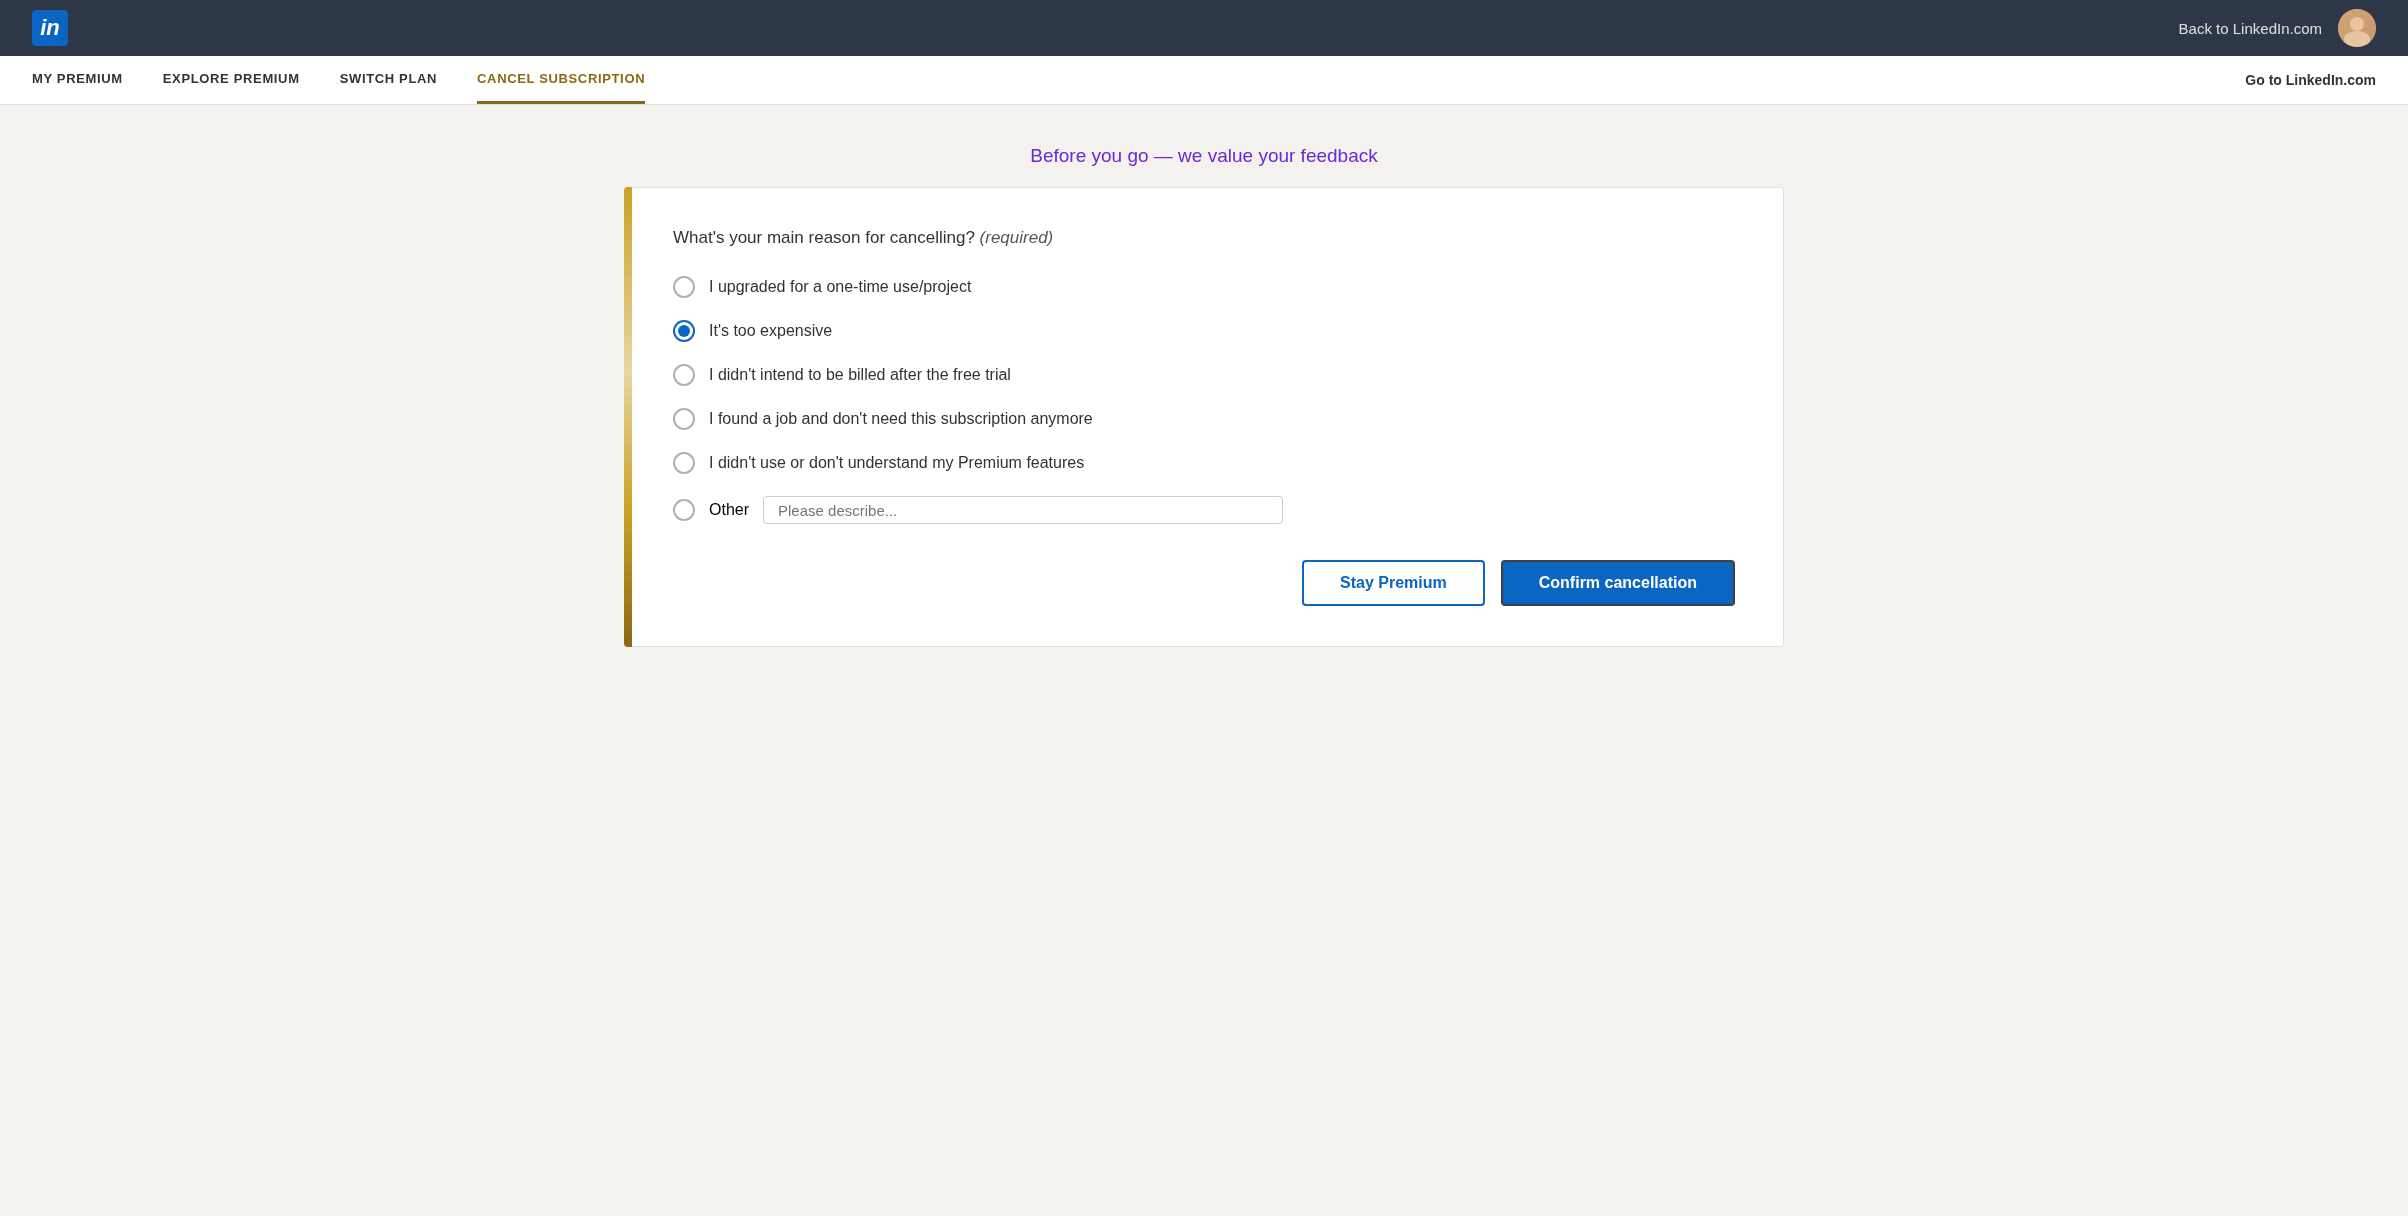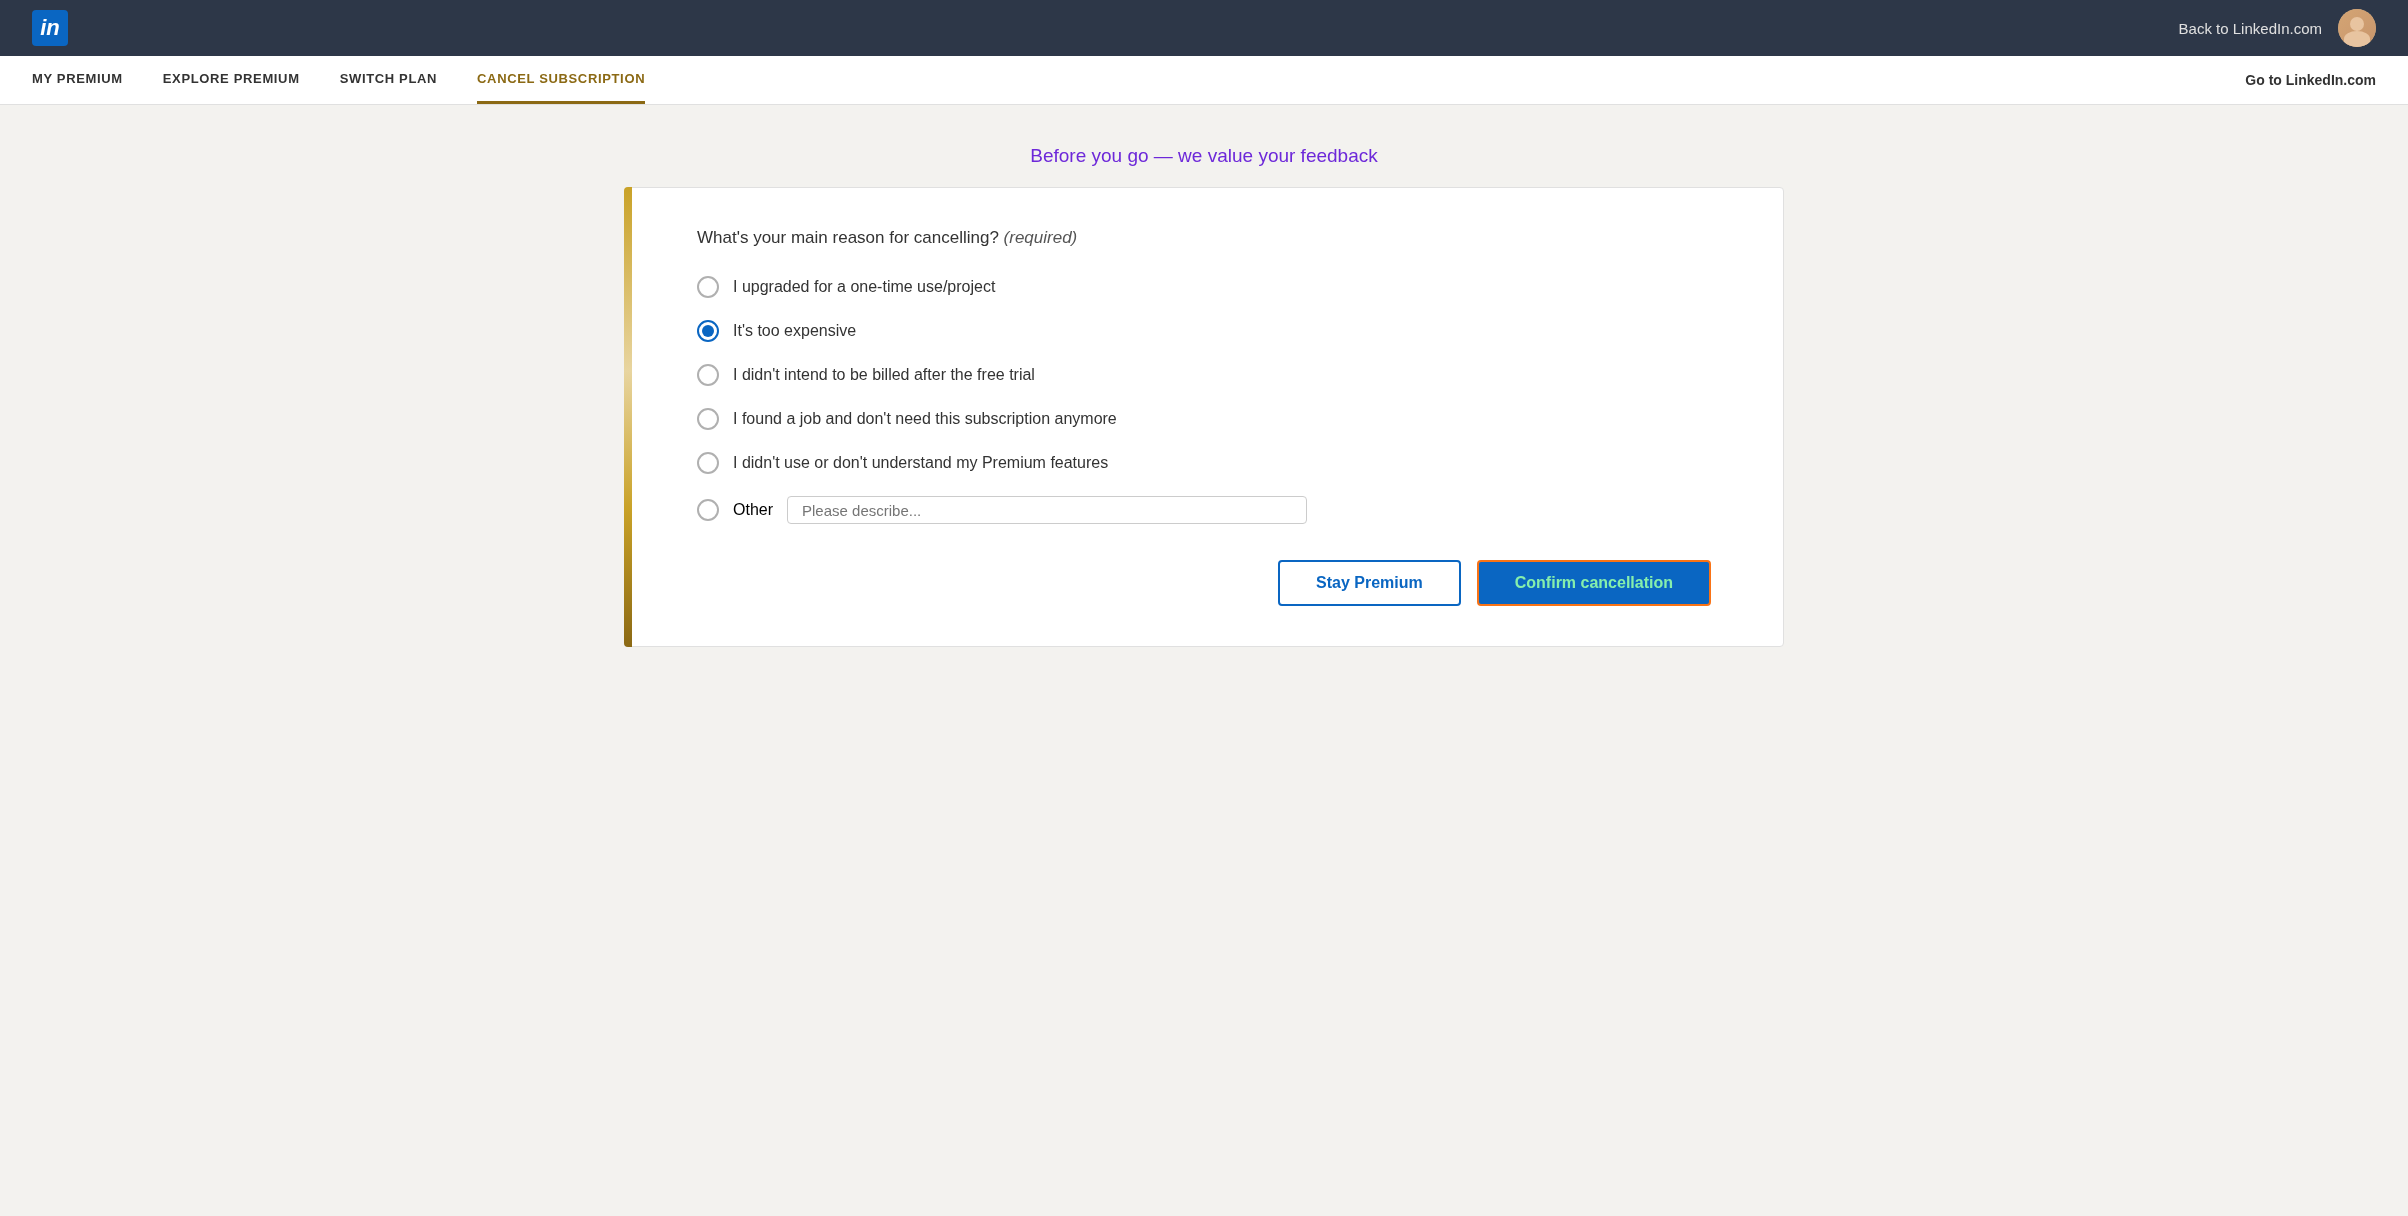--- a/index.html
+++ b/index.html
@@ -165,21 +165,21 @@
       width: 8px;
       height: 100%;
       background: linear-gradient(180deg, #c9a227 0%, #e8d5a0 40%, #c9a227 70%, #8b6914 100%);
       border-radius: 4px 0 0 4px;
     }
 
     .card {
       background: #ffffff;
       border: 1px solid #e0e0e0;
       border-radius: 4px;
-      padding: 40px 72px;
+      padding: 40px 48px;
       margin-left: 0;
     }
 
     .form-title {
       font-size: 17px;
       font-weight: 400;
       color: #333;
       margin-bottom: 28px;
     }
 
@@ -268,23 +268,23 @@
       background: white;
       border: 2px solid #0a66c2;
       border-radius: 4px;
       cursor: pointer;
     }
 
     .btn-confirm {
       padding: 12px 36px;
       font-size: 16px;
       font-weight: 700;
-      color: #86efac;
+      color: #ffffff;
       background: #0a66c2;
-      border: 2px solid #f97316;
+      border: 2px solid #404040;
       border-radius: 4px;
       cursor: pointer;
     }
   </style>
 </head>
 <body>
 
 <div class="topbar">
   <div class="topbar-left">
     <div class="linkedin-logo">in</div>

